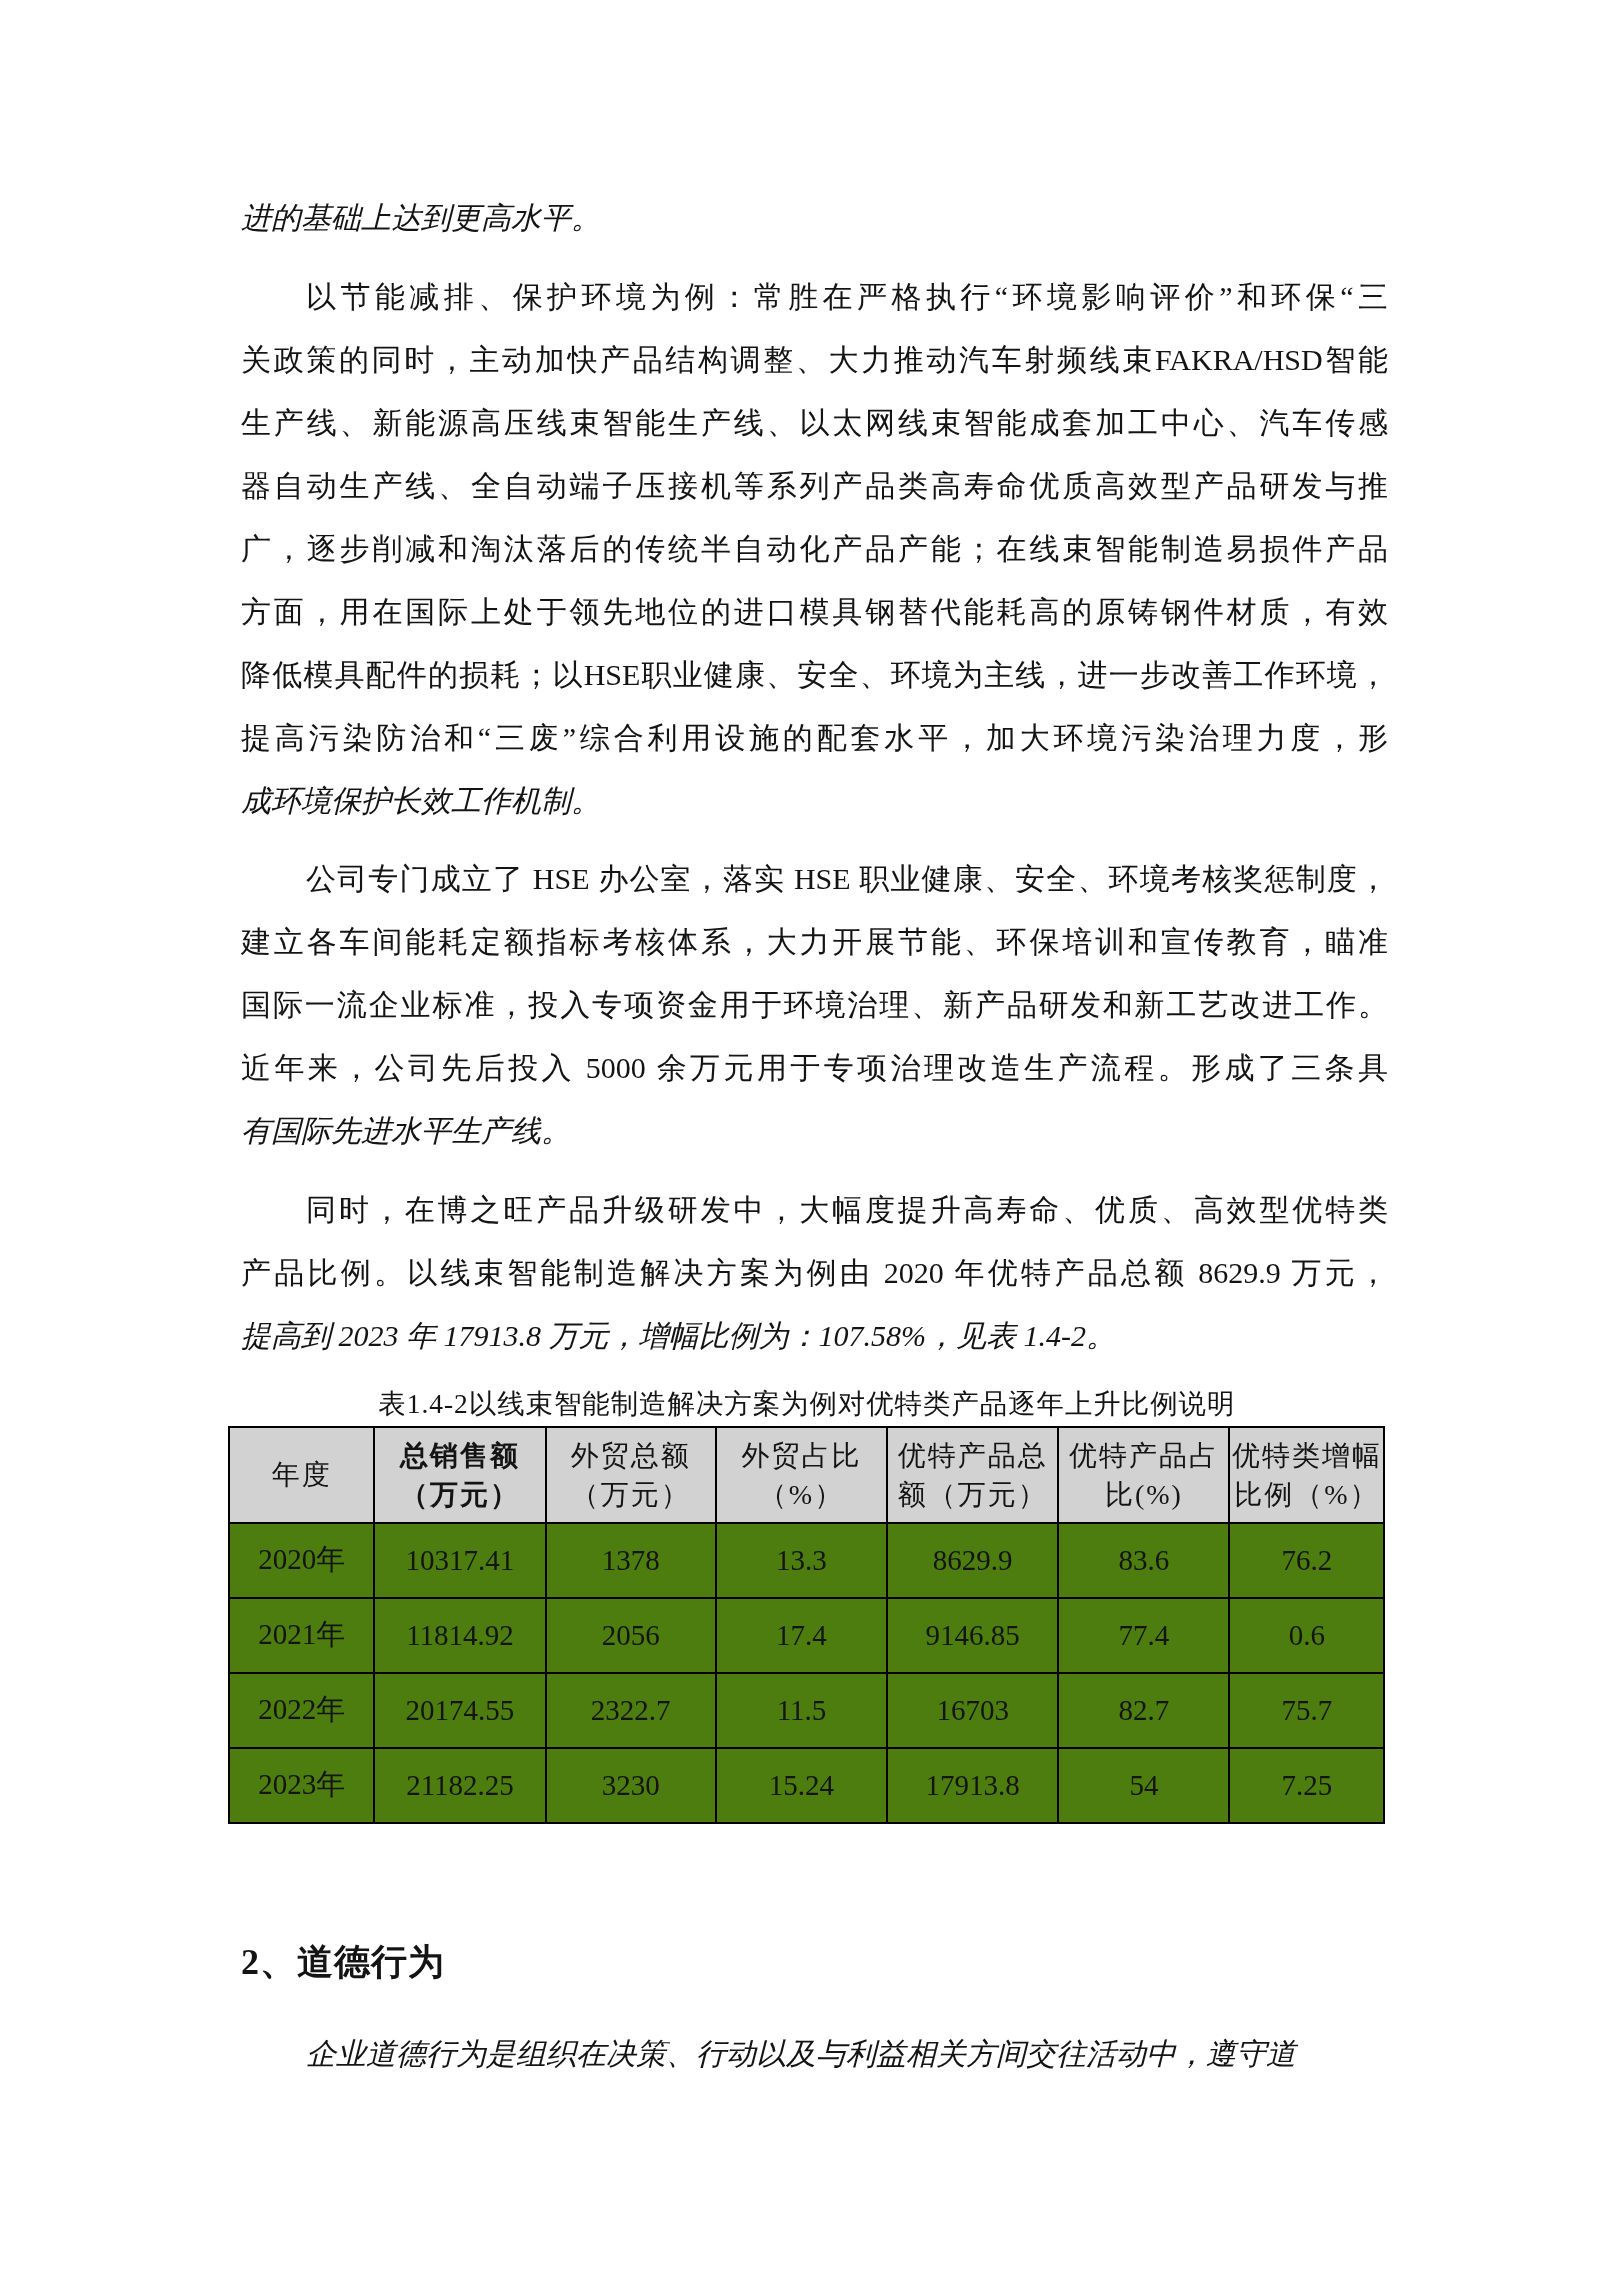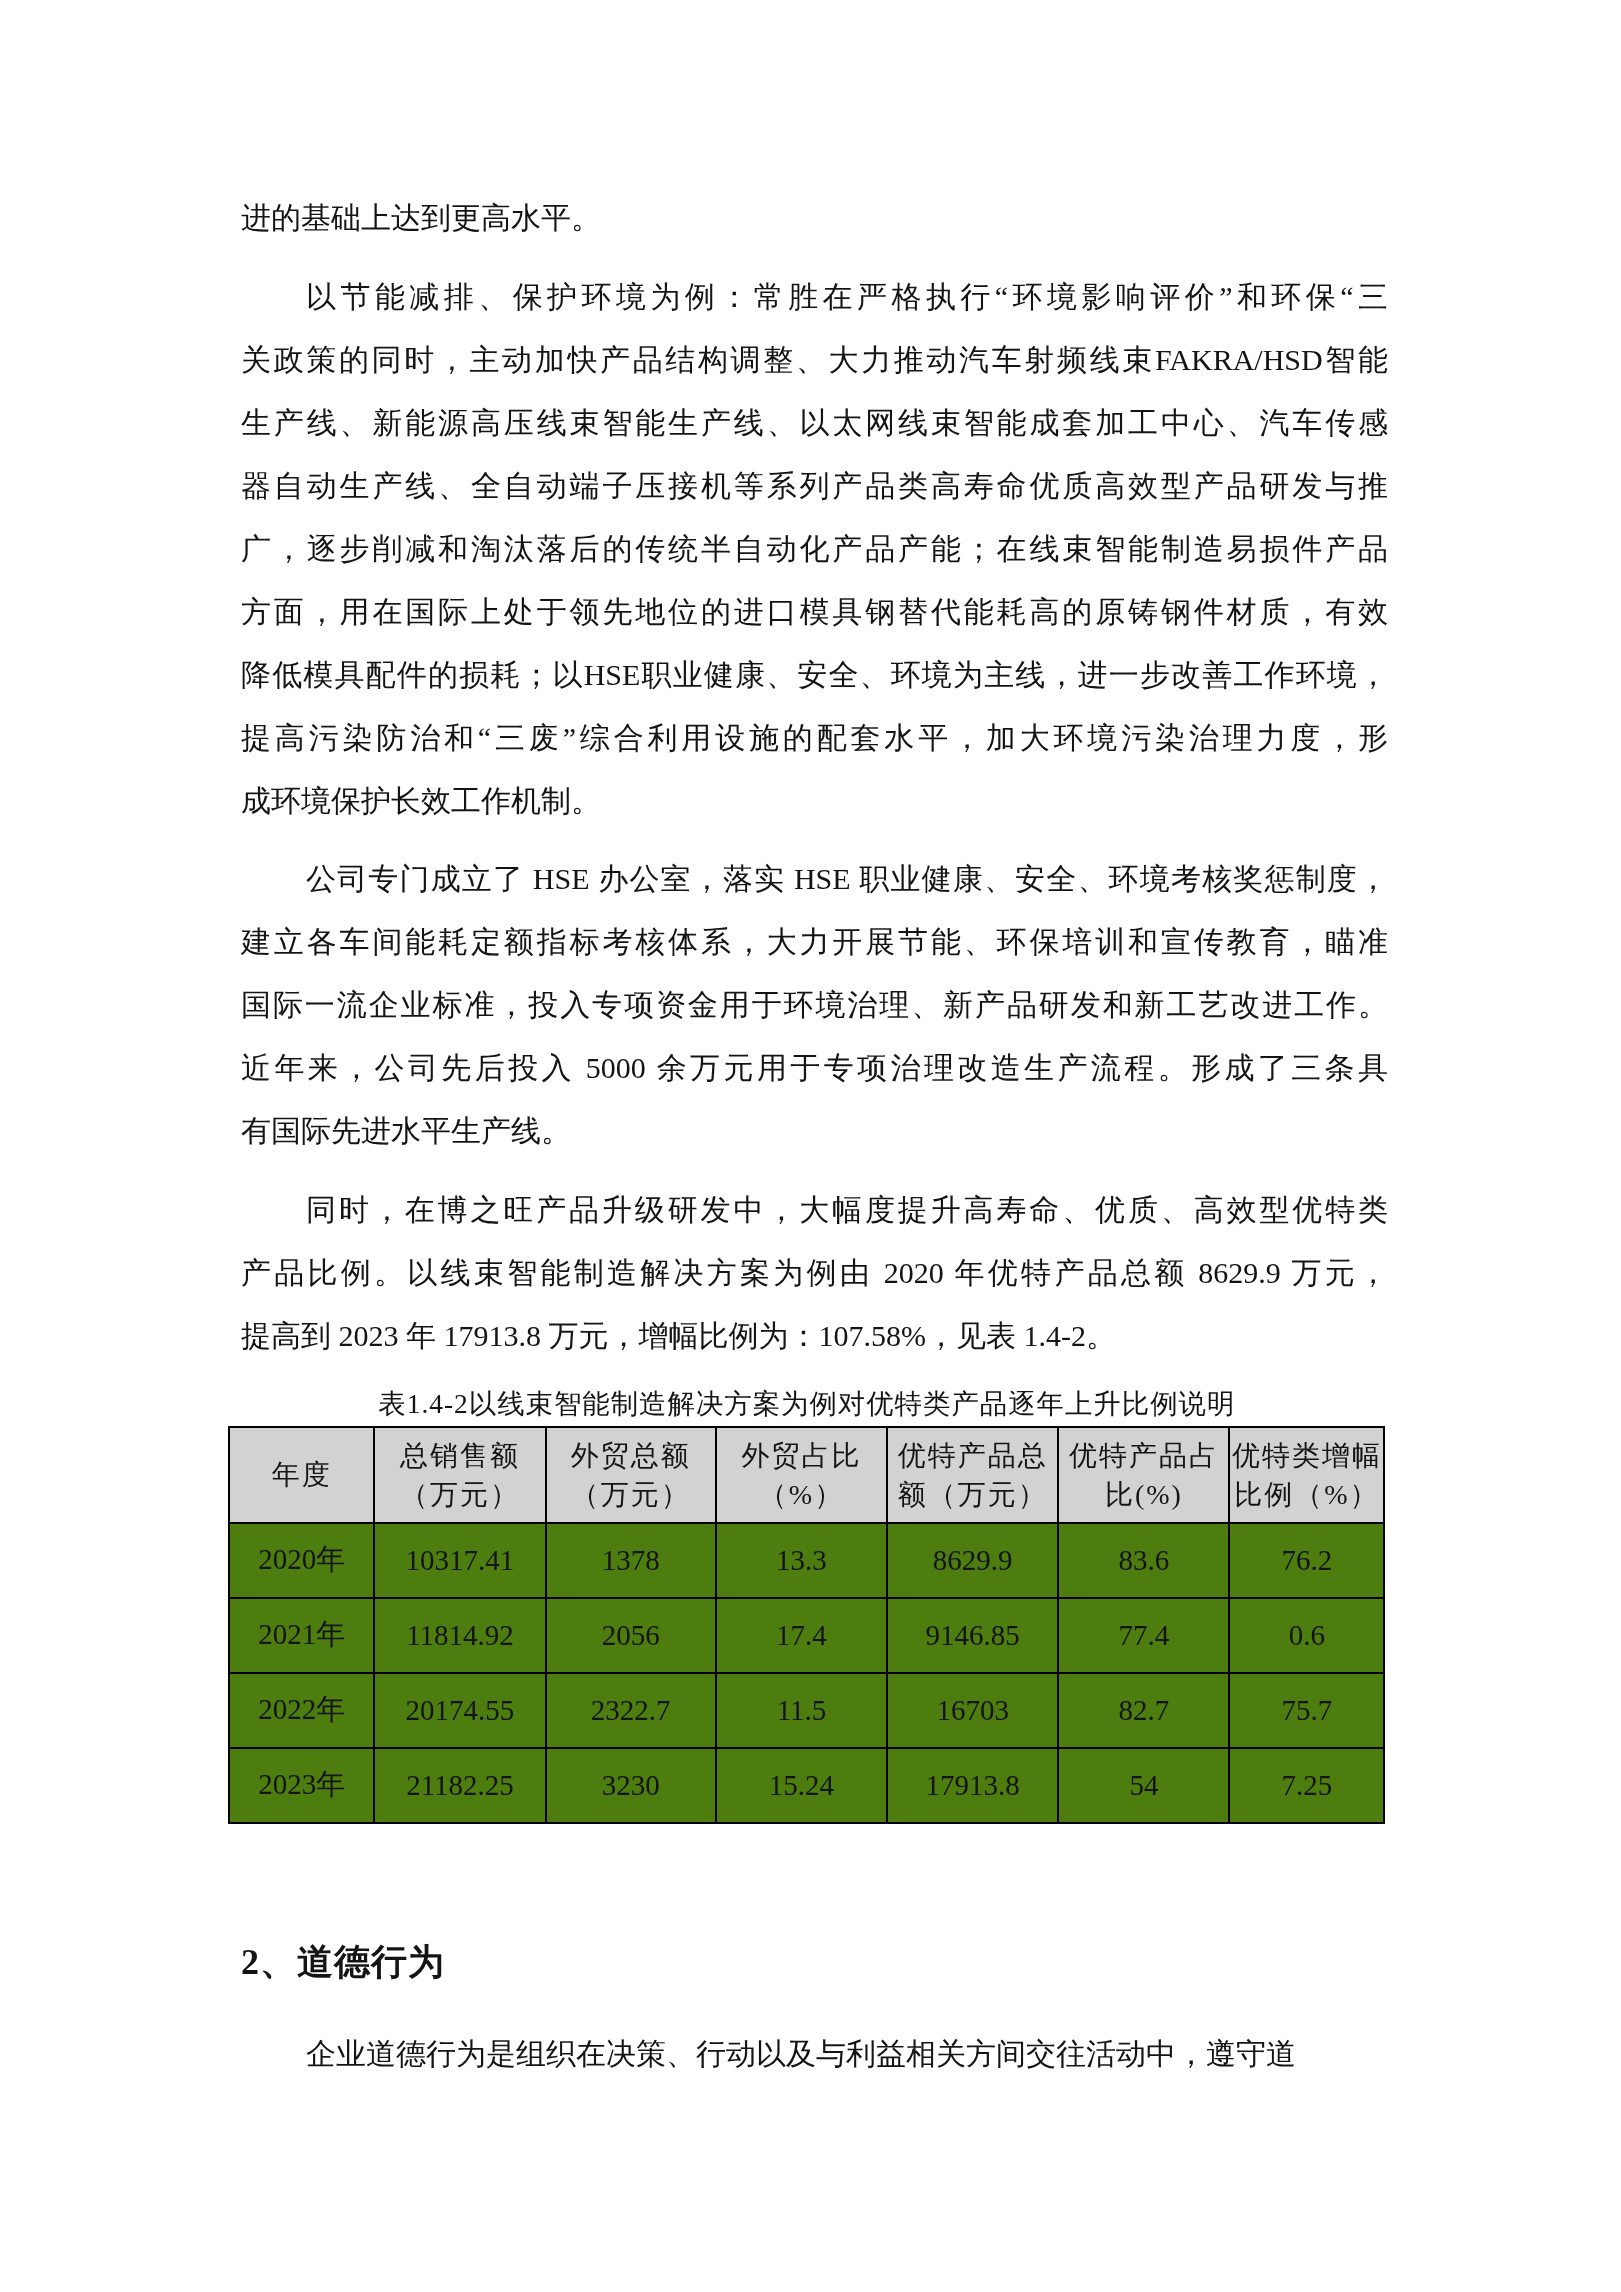--- a/index.html
+++ b/index.html
@@ -29,20 +29,21 @@
     font-size: 30px;
     height: 63px;
     line-height: 63px;
     text-align: justify;
     text-align-last: justify;
     overflow: hidden;
     white-space: nowrap;
   }
   .para .line.last {
     text-align-last: left;
+    font-style: italic;
   }
   .para .line.indent {
     padding-left: 65px;
   }
   .table-title {
     margin-top: 7.8px;
     width: 1157px;
     margin-left: -12.7px;
     font-size: 27.4px;
     line-height: 43px;
@@ -72,21 +73,21 @@
   table.data-table thead th .hline {
     line-height: 39px;
     letter-spacing: 2px;
   }
   table.data-table tbody td {
     height: 73px;
     font-size: 29px;
     background: #4d7c0f;
   }
   table.data-table th:nth-child(1) { width: 12.54%; }
-  table.data-table th:nth-child(2) { width: 14.83%; }
+  table.data-table th:nth-child(2) { width: 14.83%; font-weight: bold; }
   table.data-table th:nth-child(3) { width: 14.75%; }
   table.data-table th:nth-child(4) { width: 14.83%; }
   table.data-table th:nth-child(5) { width: 14.83%; }
   table.data-table th:nth-child(6) { width: 14.83%; }
   table.data-table th:nth-child(7) { width: 13.39%; }
   .heading {
     margin: 114px 0 0 0;
     font-size: 36px;
     line-height: 49px;
     font-weight: bold;

